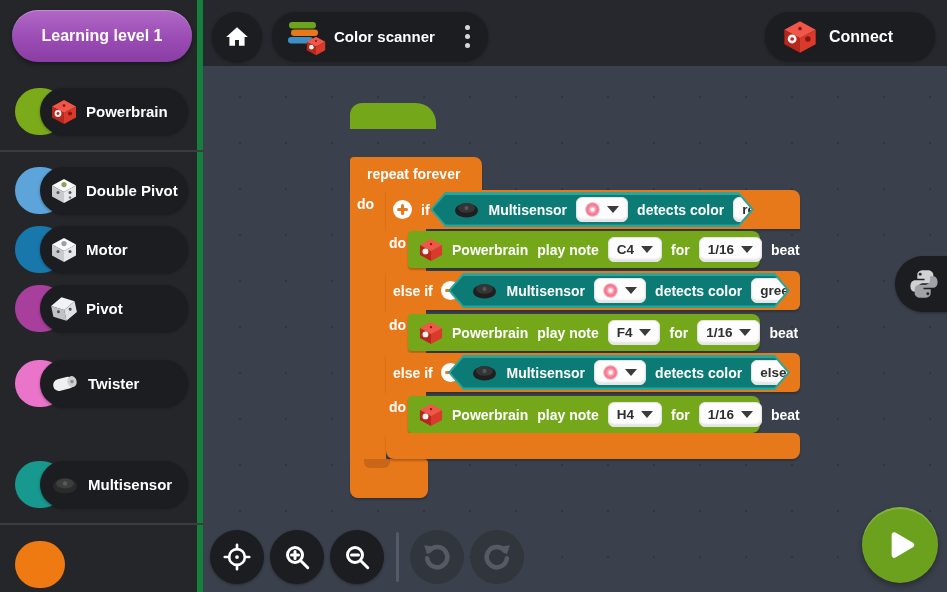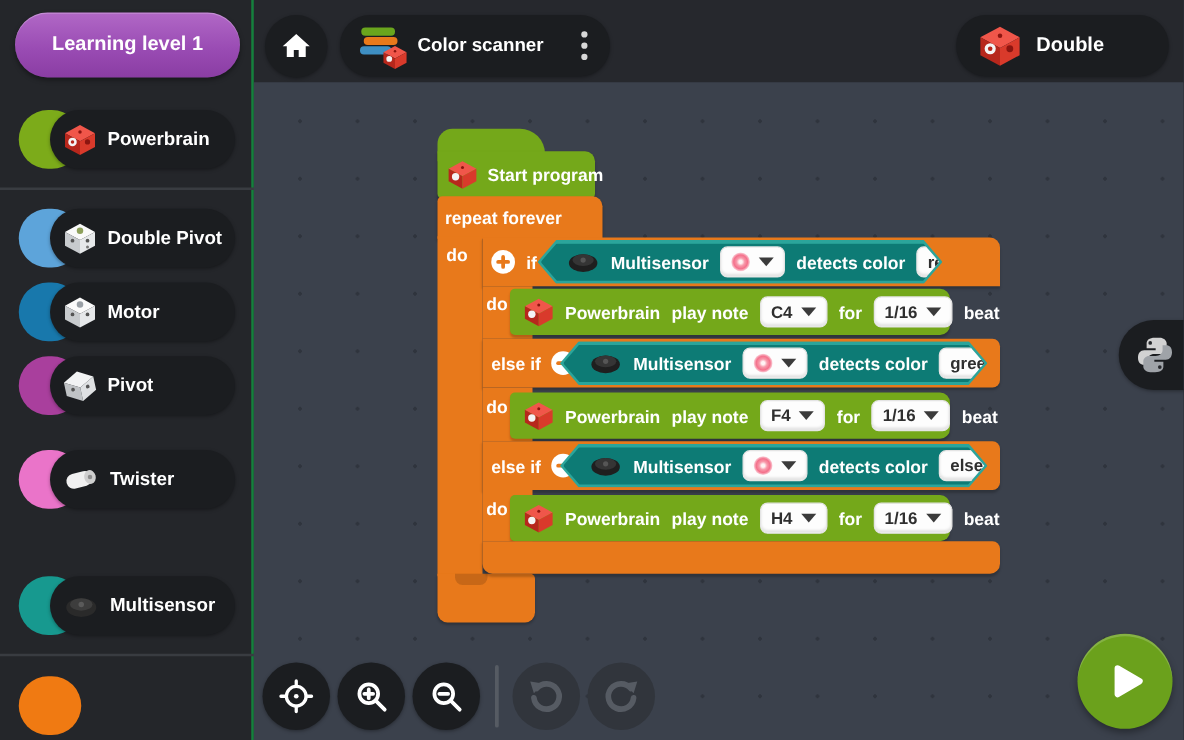--- a/index.html
+++ b/index.html
@@ -4,21 +4,21 @@
 <style>
   html,body{margin:0;padding:0;background:#17181b;}
   *{box-sizing:border-box;font-family:"Liberation Sans",sans-serif;}
   .app{position:relative;width:947px;height:592px;overflow:hidden;background:#3b414c;}
 
   
   .canvas-bg{position:absolute;left:203px;top:66px;right:0;bottom:0;background:#3b414c;
     background-image:radial-gradient(rgba(0,0,0,.20) 1.3px,transparent 1.5px);
     background-size:46px 46px;background-position:14px 8px;}
   .topbar{position:absolute;left:203px;top:0;right:0;height:66px;background:#26282d;}
-  .sidebar{position:absolute;left:0;top:0;width:203px;height:592px;background:#24262a;border-right:2px solid #15803d;}
+  .sidebar{position:absolute;left:0;top:0;width:203px;height:592px;background:#24262a;border-right:6px solid #15803d;}
 
   .pill-dark{background:#1b1d20;border-radius:24px;display:flex;align-items:center;box-shadow:0 1px 3px rgba(0,0,0,.35);}
   .circle-btn{position:absolute;width:50px;height:50px;border-radius:50%;background:#1b1d20;display:flex;align-items:center;justify-content:center;box-shadow:0 1px 3px rgba(0,0,0,.35);cursor:pointer;}
 
   .lvl-btn{position:absolute;left:12px;top:10px;width:180px;height:52px;border-radius:26px;
     background:linear-gradient(180deg,#b168c6 0%,#9a4cb4 55%,#8a3da3 100%);
     display:flex;align-items:center;justify-content:center;color:#fff;font-weight:700;font-size:16px;
     box-shadow:0 2px 4px rgba(0,0,0,.4), inset 0 1px 0 rgba(255,255,255,.25);cursor:pointer;}
 
   .home-btn{left:212px;top:12px;}
@@ -231,43 +231,29 @@
       <svg width="34" height="34" viewBox="0 0 26 26">
           <polygon points="13,1 25,7.5 13,14 1,7.5" fill="#f0564a"></polygon>
           <polygon points="1,7.5 13,14 13,25 1,18.5" fill="#b7271c"></polygon>
           <polygon points="25,7.5 13,14 13,25 25,18.5" fill="#d93a2b"></polygon>
           <circle cx="7" cy="14.5" r="3.4" fill="#f4f4f4"></circle>
           <circle cx="7" cy="14.5" r="1.4" fill="#b7271c"></circle>
           <circle cx="19" cy="14.5" r="2.1" fill="#8c1510"></circle>
           <circle cx="13" cy="6.6" r="1.4" fill="#8c1510"></circle>
         </svg>
     </span>
-    <span class="connect-label">Double</span>
+    <span class="connect-label">Connect</span>
   </div>
 
   <div class="blocks">
 
     <div class="gb" style="left:350px;top:103px;width:86px;height:26px;border-radius:12px 20px 0 0;box-shadow:none;"></div>
-    <div class="gb" style="left:350px;top:121px;width:126px;height:38px;border-radius:0 8px 4px 4px;">
-      <div class="row-flex" style="padding-left:8px;gap:8px;">
-        <span>
-          <svg width="24" height="24" viewBox="0 0 26 26">
-              <polygon points="13,1 25,7.5 13,14 1,7.5" fill="#f0564a"></polygon>
-              <polygon points="1,7.5 13,14 13,25 1,18.5" fill="#b7271c"></polygon>
-              <polygon points="25,7.5 13,14 13,25 25,18.5" fill="#d93a2b"></polygon>
-              <circle cx="7" cy="14.5" r="3.2" fill="#f4f4f4"></circle>
-              <circle cx="13" cy="6.6" r="1.3" fill="#8c1510"></circle>
-            </svg>
-        </span>
-        <span class="btxt">Start program</span>
-      </div>
-    </div>
 
     <div class="ob" style="left:350px;top:157px;width:132px;height:34px;border-radius:4px 8px 0 0;">
-      <div class="row-flex" style="padding-left:6px;">
+      <div class="row-flex" style="padding-left:17px;">
         <span class="btxt">repeat forever</span>
       </div>
     </div>
     <div class="ob" style="left:350px;top:189px;width:36px;height:272px;box-shadow:none;"></div>
     <div class="ob" style="left:350px;top:459px;width:78px;height:39px;border-radius:0 4px 8px 8px;">
       <div class="notch" style="left:14px;top:0;"></div>
     </div>
     <span class="do-label" style="left:357px;top:196px;">do</span>
 
     <div class="ob" style="left:386px;top:190px;width:414px;height:39px;border-radius:0 8px 0 0;">

